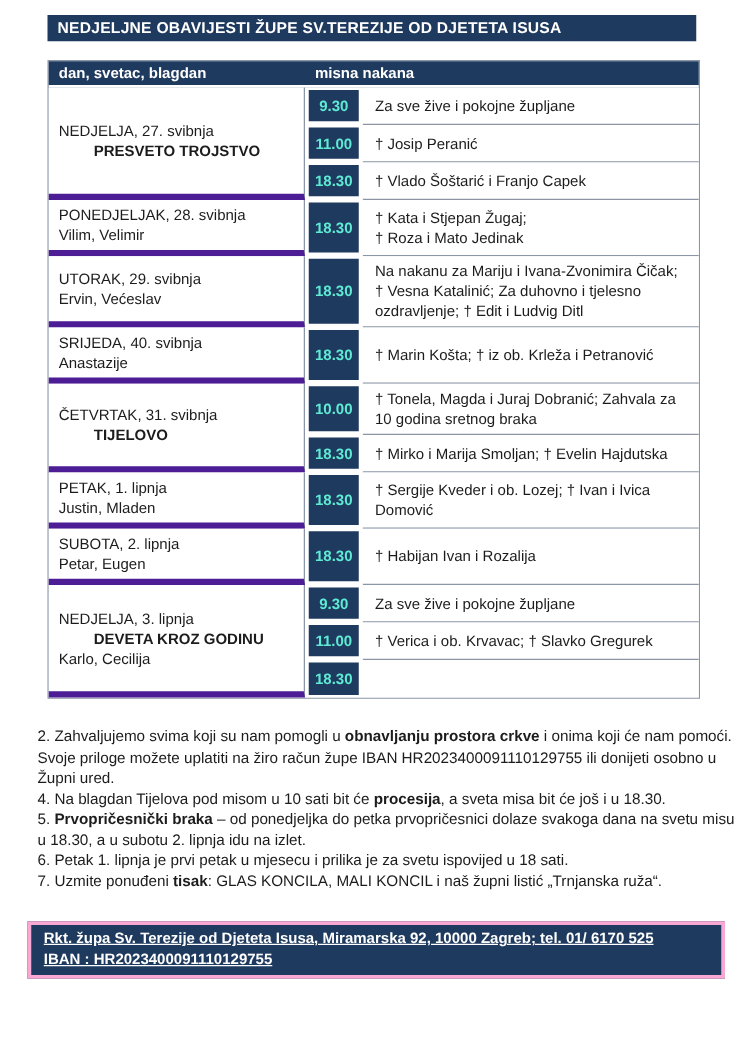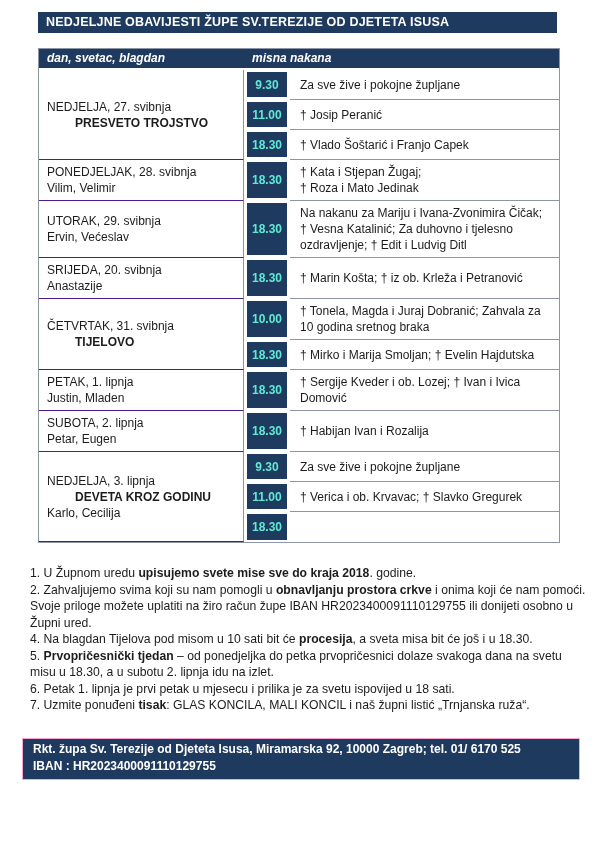--- a/index.html
+++ b/index.html
@@ -27,35 +27,34 @@
     margin: 15px 0 0 38px;
     width: 522px;
     border-collapse: separate;
     border-spacing: 0;
     border: 1px solid #8b95a5;
     font-size: 12px;
   }
   th.th-day, th.th-nakana {
     background: #1F3A5F;
     color: #ffffff;
-    font-style: italic;
     font-weight: bold;
     font-size: 12px;
     padding: 2px 8px 3px 8px;
     border-bottom: 2px solid #ffffff;
   }
   th.th-day { text-align: left; width: 205px; }
   th.th-nakana { text-align: left; }
   td.day-cell {
     width: 205px;
     vertical-align: middle;
     padding: 4px 6px 4px 8px;
     line-height: 16px;
     border-right: 1px solid #8b95a5;
-    border-bottom: 1px solid #4c1d95;
+    border-bottom: 5px solid #4c1d95;
     background: #ffffff;
   }
   td.day-cell .bold { font-weight: bold; padding-left: 28px; }
   td.time-cell {
     width: 46px;
     position: relative;
     background: #ffffff;
     border-bottom: 1px solid #ffffff;
   }
   td.time-cell .time-box {
@@ -82,26 +81,27 @@
   .announcements {
     margin: 22px 12px 0 30px;
     font-size: 12.2px;
     line-height: 16.5px;
   }
   .announcement { margin: 0; }
   .announcement .bold { font-weight: bold; }
   .footer-bar {
     margin: 24px 20px 0 22px;
     background: #1F3A5F;
-    border: 1px solid #f9a8d4;
+    border: 3px solid #f9a8d4;
     color: #ffffff;
     font-weight: bold;
     font-size: 12px;
     line-height: 17px;
     padding: 2px 10px 4px 10px;
+    text-decoration: underline;
   }
 </style>
 </head>
 <body>
 
 <div class="page">
 
   <div class="title-bar">NEDJELJNE OBAVIJESTI ŽUPE SV.TEREZIJE OD DJETETA ISUSA</div>
 
   <table class="mass-table">
@@ -150,21 +150,21 @@
             <div>UTORAK, 29. svibnja</div>
             <div>Ervin, Većeslav</div>
           </td>
           <td class="time-cell">
             <div class="time-box">18.30</div>
           </td>
           <td class="intention-cell">Na nakanu za Mariju i Ivana-Zvonimira Čičak; † Vesna Katalinić; Za duhovno i tjelesno ozdravljenje; † Edit i Ludvig Ditl</td>
         </tr>
         <tr>
           <td class="day-cell" rowspan="1">
-            <div>SRIJEDA, 20. svibnja</div>
+            <div>SRIJEDA, 40. svibnja</div>
             <div>Anastazije</div>
           </td>
           <td class="time-cell">
             <div class="time-box">18.30</div>
           </td>
           <td class="intention-cell">† Marin Košta; † iz ob. Krleža i Petranović</td>
         </tr>
         <tr>
           <td class="day-cell" rowspan="2">
             <div>ČETVRTAK, 31. svibnja</div>
@@ -221,24 +221,23 @@
         <tr>
           <td class="time-cell">
             <div class="time-box">18.30</div>
           </td>
           <td class="intention-cell"></td>
         </tr>
       </tbody>
   </table>
 
   <div class="announcements">
-      <div class="announcement"><span>1. U Župnom uredu </span><span class="bold">upisujemo svete mise sve do kraja 2018</span><span>. godine.</span></div>
       <div class="announcement"><span>2. Zahvaljujemo svima koji su nam pomogli u </span><span class="bold">obnavljanju prostora crkve</span><span> i onima koji će nam pomoći. Svoje priloge možete uplatiti na žiro račun župe IBAN HR2023400091110129755 ili donijeti osobno u Župni ured.</span></div>
       <div class="announcement"><span>4. Na blagdan Tijelova pod misom u 10 sati bit će </span><span class="bold">procesija</span><span>, a sveta misa bit će još i u 18.30.</span></div>
-      <div class="announcement"><span>5. </span><span class="bold">Prvopričesnički tjedan</span><span> – od ponedjeljka do petka prvopričesnici dolaze svakoga dana na svetu misu u 18.30, a u subotu 2. lipnja idu na izlet.</span></div>
+      <div class="announcement"><span>5. </span><span class="bold">Prvopričesnički braka</span><span> – od ponedjeljka do petka prvopričesnici dolaze svakoga dana na svetu misu u 18.30, a u subotu 2. lipnja idu na izlet.</span></div>
       <div class="announcement"><span>6. Petak 1. lipnja je prvi petak u mjesecu i prilika je za svetu ispovijed u 18 sati.</span></div>
       <div class="announcement"><span>7. Uzmite ponuđeni </span><span class="bold">tisak</span><span>: GLAS KONCILA, MALI KONCIL i naš župni listić „Trnjanska ruža“.</span></div>
     </div>
 
   <div class="footer-bar">
     <div>Rkt. župa Sv. Terezije od Djeteta Isusa, Miramarska 92, 10000 Zagreb; tel. 01/ 6170 525</div>
     <div>IBAN : HR2023400091110129755</div>
   </div>
 
 </div>

